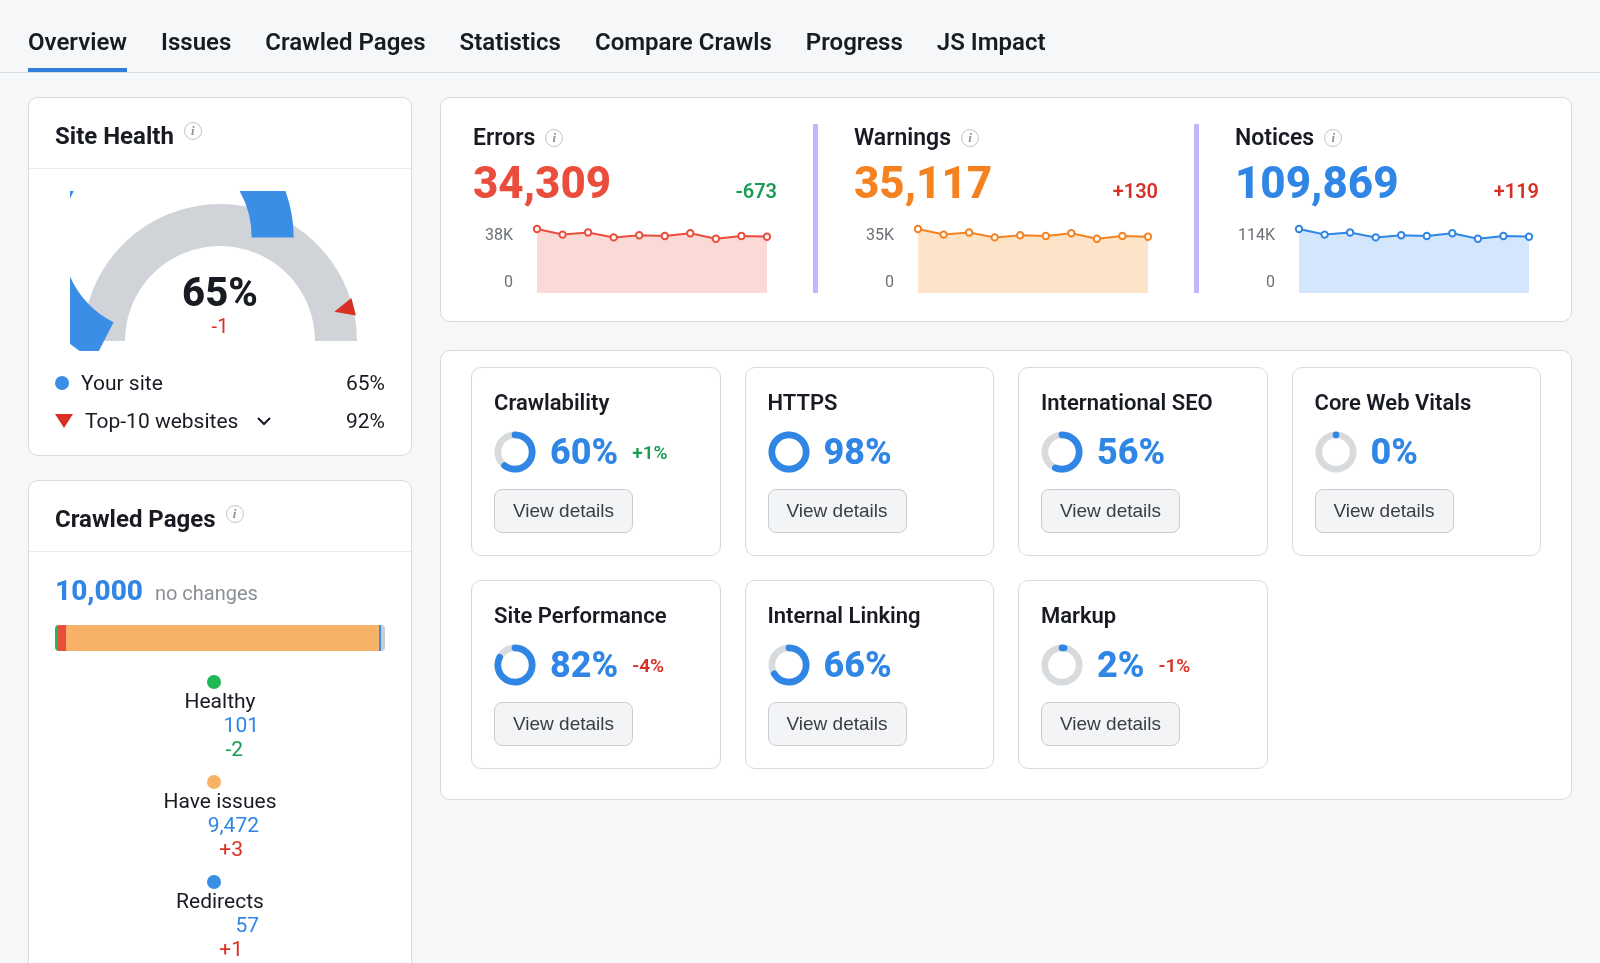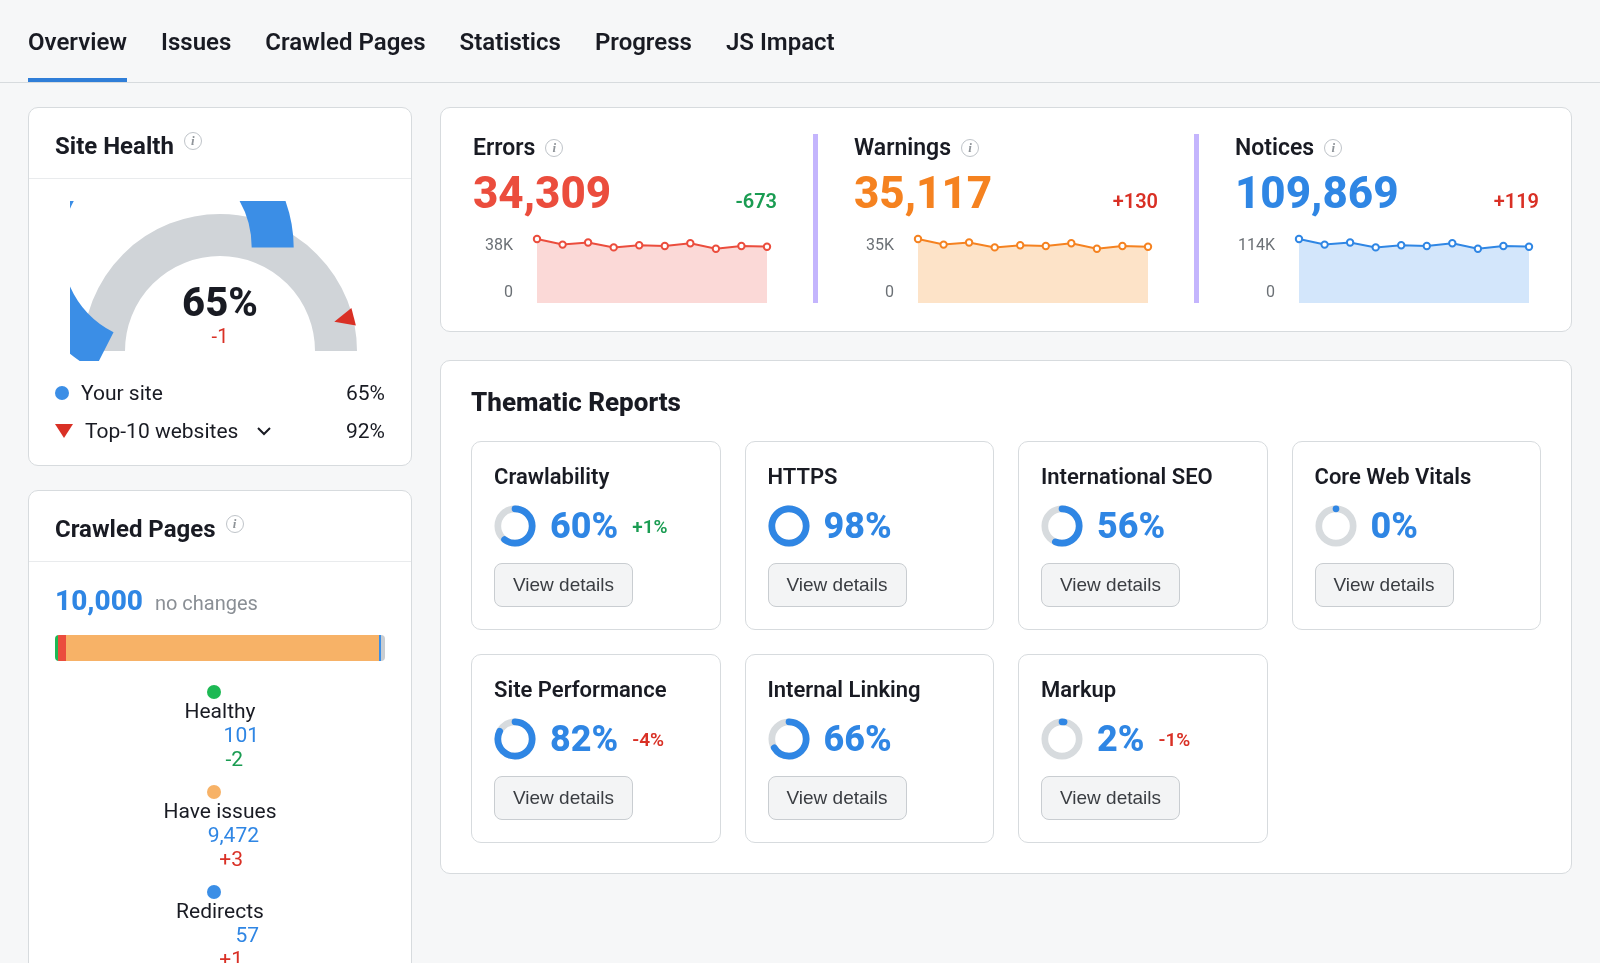--- a/index.html
+++ b/index.html
@@ -1,20 +1,20 @@
 <!DOCTYPE html>
 <html><head>
 <meta charset="utf-8">
 <style>
 * { box-sizing: border-box; margin: 0; padding: 0; }
 body { font-family: -apple-system, BlinkMacSystemFont, "Segoe UI", Roboto, Helvetica, Arial, sans-serif; background:#f6f7f8; color:#191b23; }
 
 
 .tabs { display:flex; gap:34px; padding:0 28px; border-bottom:1px solid #d7dbde; background:#f6f7f8; }
-.tabs .tab { padding:28px 0 22px 0; font-size:24px; font-weight:600; color:#191b23; cursor:pointer; border-bottom:4px solid transparent; }
+.tabs .tab { padding:28px 0 12px 0; font-size:24px; font-weight:600; color:#191b23; cursor:pointer; border-bottom:4px solid transparent; }
 .tabs .tab.active { border-bottom-color:#2f7ed8; }
 
 
 .page { display:flex; gap:28px; padding:24px 28px; align-items:flex-start; }
 .col-left { width:384px; flex:none; display:flex; flex-direction:column; gap:24px; }
 .col-right { flex:1; display:flex; flex-direction:column; gap:28px; }
 
 
 .card { background:#fff; border:1px solid #d7dbde; border-radius:10px; }
 .card-header { padding:24px 26px 18px 26px; border-bottom:1px solid #e9ebed; }
@@ -85,20 +85,21 @@
 
 </style>
 </head>
 <body>
 
 <div class="tabs" id="tabs-container">
     <div class="tab active">Overview</div>
     <div class="tab">Issues</div>
     <div class="tab">Crawled Pages</div>
     <div class="tab">Statistics</div>
+    <div class="tab">Compare Crawls</div>
     <div class="tab">Progress</div>
     <div class="tab">JS Impact</div>
   </div>
 
 <div class="page">
 
   <div class="col-left">
 
     <div class="card">
       <div class="card-header">
@@ -284,23 +285,20 @@
                 <circle cx="153.3" cy="10.2" r="3.2" fill="#fff" stroke="#2f86e4" stroke-width="2"></circle>
                 <circle cx="178.9" cy="15.8" r="3.2" fill="#fff" stroke="#2f86e4" stroke-width="2"></circle>
                 <circle cx="204.4" cy="13.0" r="3.2" fill="#fff" stroke="#2f86e4" stroke-width="2"></circle>
                 <circle cx="230.0" cy="13.7" r="3.2" fill="#fff" stroke="#2f86e4" stroke-width="2"></circle>
               </svg></div>
           </div>
         </div>
       </div>
 
     <div class="card">
-      <div class="thematic-header">
-        <div class="thematic-title">Thematic Reports</div>
-      </div>
       <div class="report-grid" id="report-grid">
           <div class="report">
             <div class="report-name">Crawlability</div>
             <div class="report-val-row">
               <svg class="donut" viewBox="0 0 44 44">
     <circle cx="22" cy="22" r="18" fill="none" stroke="#d7dbde" stroke-width="7"></circle>
     <circle cx="22" cy="22" r="18" fill="none" stroke="#2f86e4" stroke-width="7" stroke-dasharray="67.9 45.2" transform="rotate(-90 22 22)" stroke-linecap="round"></circle>
   </svg>
               <span class="report-pct">60%</span>
               <span class="report-delta neg" style="color:#1a9c52">+1%</span>

